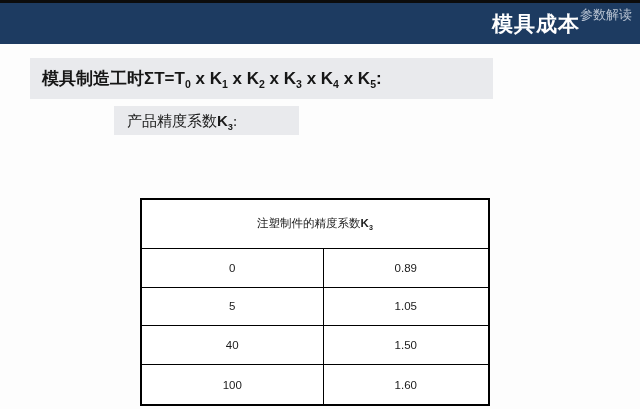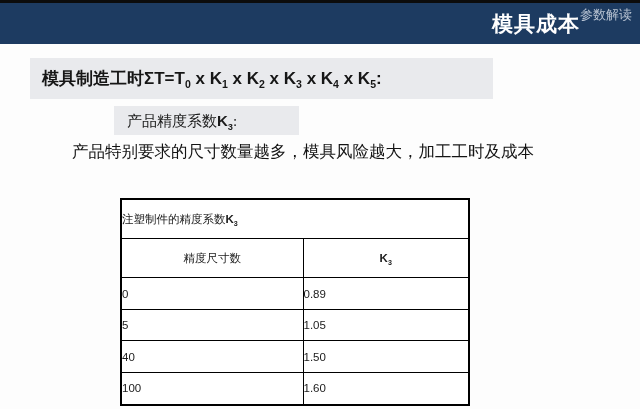--- a/index.html
+++ b/index.html
@@ -71,24 +71,25 @@
   .body-text {
     position: absolute; left: 72px; top: 139px;
     width: 560px;
     font-size: 16.5px;
     font-family: "Liberation Serif", serif;
     color: #141414;
     line-height: 26.5px;
   }
   .body-line { white-space: nowrap; }
   .k3-table {
-    position: absolute; left: 120px; top: 198px;
+    position: absolute; left: 140px; top: 198px;
     width: 348px; height: 208px;
     border-collapse: collapse;
     table-layout: fixed;
+    text-align: center;
     border: 2px solid #000;
     font-size: 11.5px;
     color: #1a1a1a;
     background: #ffffff;
   }
   .k3-table td, .k3-table th {
     border: 1.5px solid #000;
     padding: 0;
     font-weight: normal;
     vertical-align: middle;
@@ -114,37 +115,32 @@
 
   <div class="formula-bar">
     <span>模具制造工时ΣT=T</span><sub>0</sub><span> x K</span><sub>1</sub><span> x K</span><sub>2</sub><span> x K</span><sub>3</sub><span> x K</span><sub>4</sub><span> x K</span><sub>5</sub><span>:</span>
   </div>
 
   <div class="subtitle">
     <span>产品精度系数</span><span class="k-sans">K</span><sub class="k-sans">3</sub><span>:</span>
   </div>
 
   <div class="body-text">
-    <div class="body-line">产品特别要求的尺寸数量越多，模具风险越大，加工工时及成本</div>
   </div>
 
   <table class="k3-table">
     <colgroup>
       <col style="width:182px">
       <col style="width:166px">
     </colgroup>
     <tbody>
       <tr>
         <td colspan="2" class="table-title-cell">
           <span>注塑制件的精度系数</span><span class="k-sans">K</span><sub class="k-sans">3</sub>
         </td>
-      </tr>
-      <tr>
-        <th>精度尺寸数</th>
-        <th><span class="k-sans">K</span><sub class="k-sans">3</sub></th>
       </tr>
       <tr>
         <td class="value-cell">0</td>
         <td class="value-cell">0.89</td>
       </tr>
       <tr>
         <td class="value-cell">5</td>
         <td class="value-cell">1.05</td>
       </tr>
       <tr>

